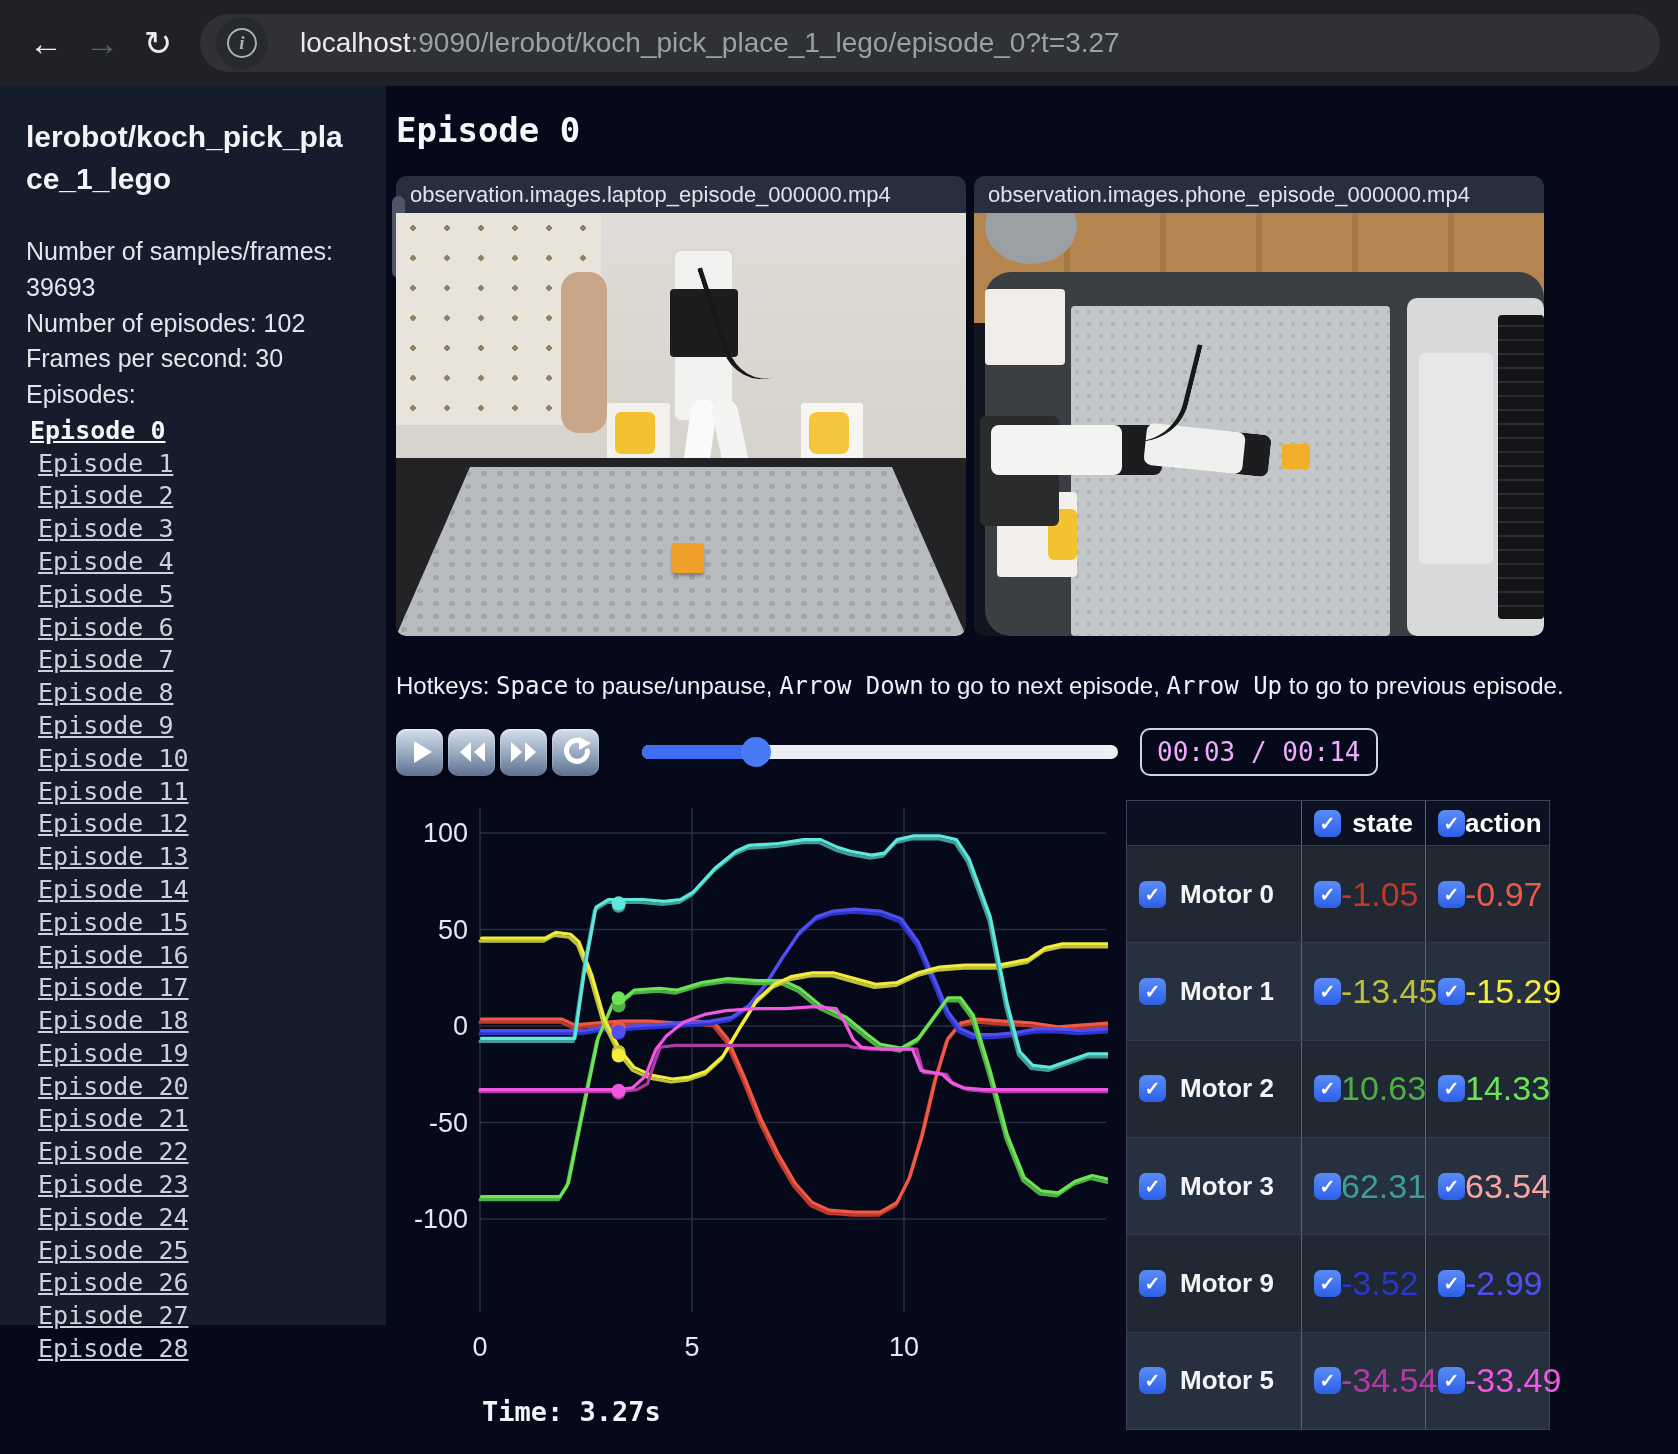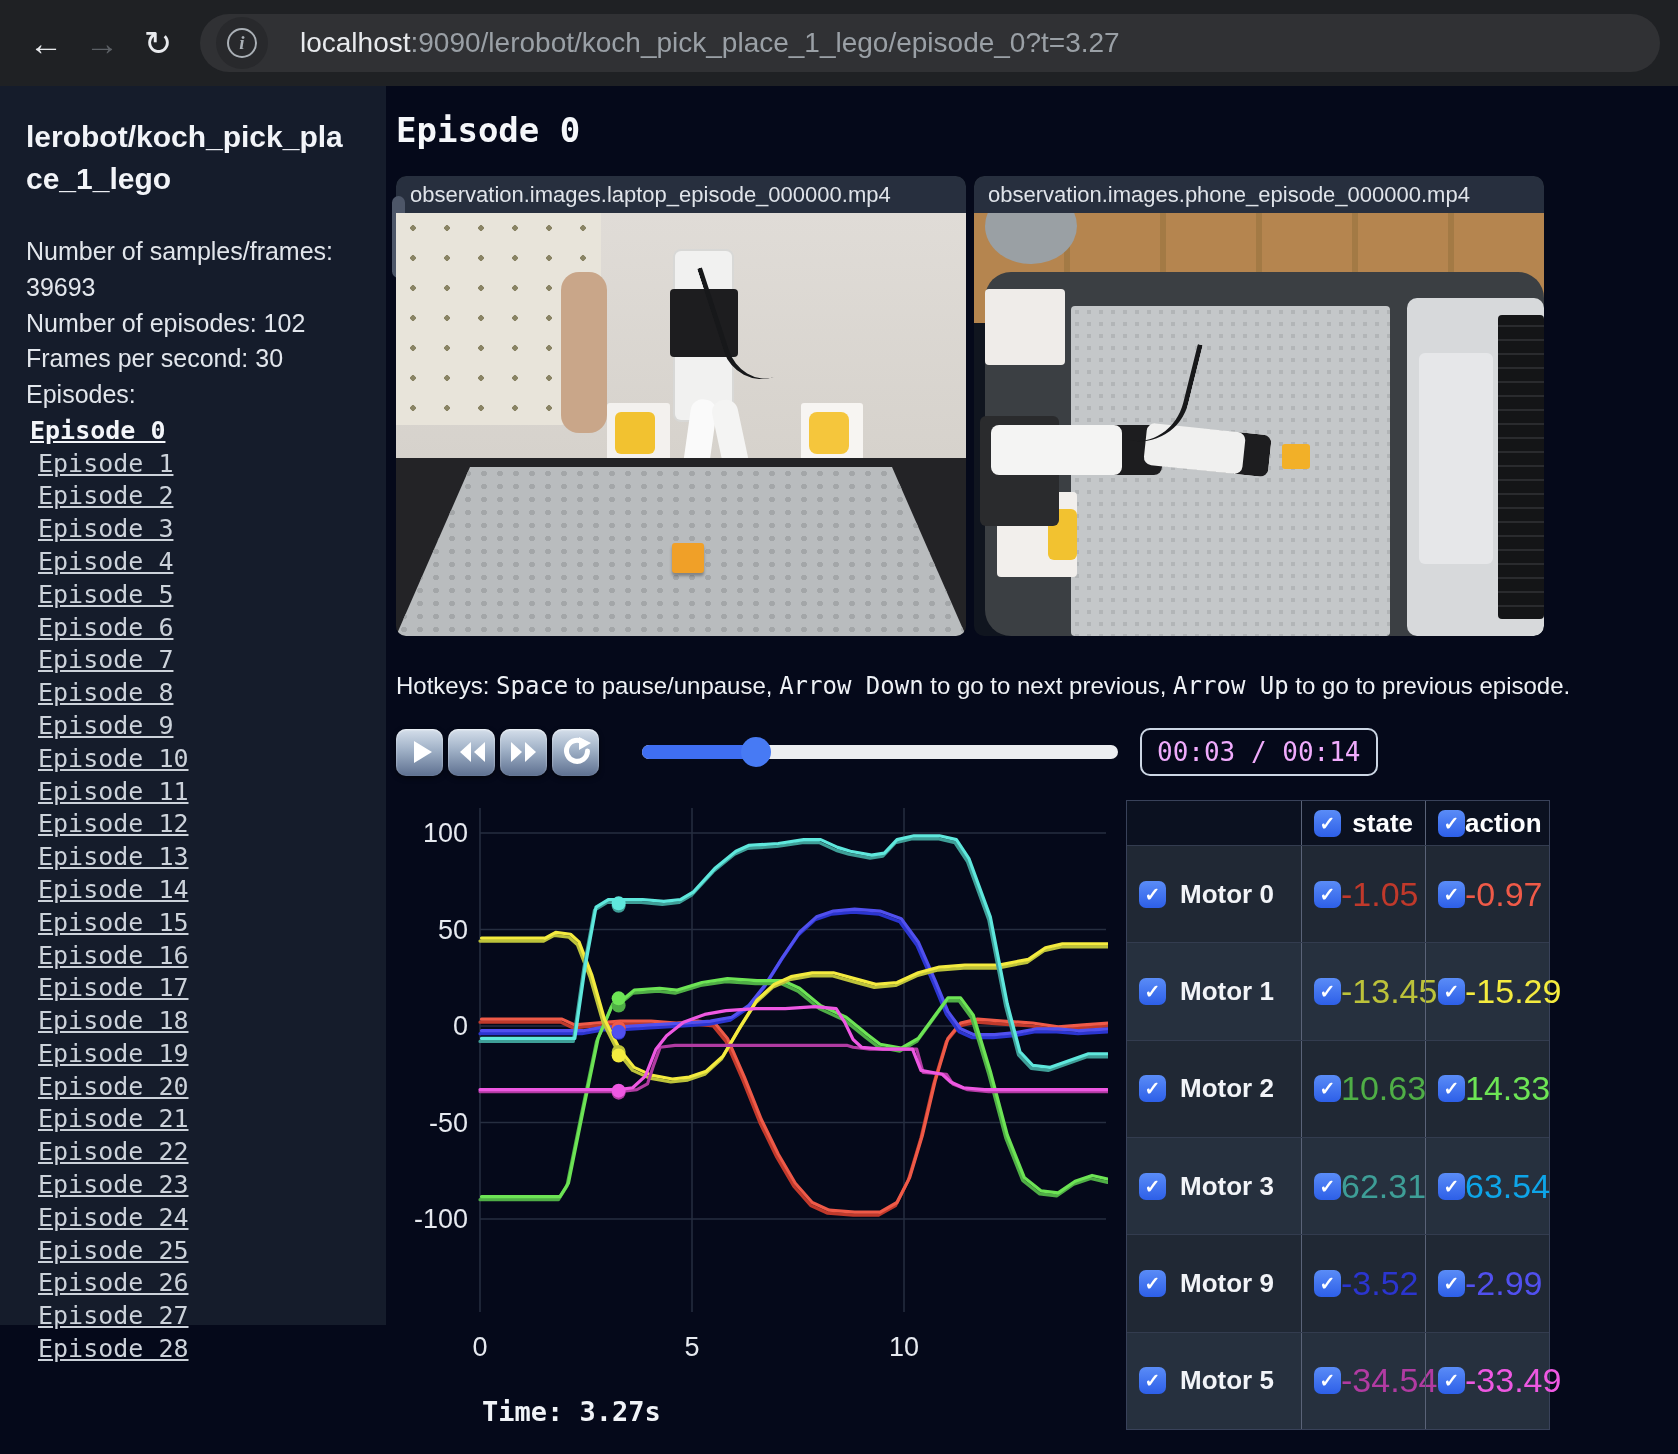--- a/index.html
+++ b/index.html
@@ -201,21 +201,21 @@
 
           <div class="abs" style="left:1%;top:48%;width:14%;height:26%;background:#2a2b2d;border-radius:6px;"></div>
           <div class="abs" style="left:3%;top:50%;width:30%;height:12%;background:#f4f4f3;border-radius:8px;box-shadow:inset -40px 0 0 #1d1d1f;"></div>
           <div class="abs" style="left:30%;top:51%;width:22%;height:10%;background:#f0f0ef;border-radius:8px;transform:rotate(6deg);box-shadow:inset -26px 0 0 #1d1d1f;"></div>
           <div class="abs" style="left:20%;top:28%;width:18%;height:26%;border-right:5px solid #17181a;border-radius:0 0 50px 0;transform:rotate(14deg);"></div>
           <div class="abs" style="left:54%;top:54.5%;width:5%;height:6%;background:#f2b028;border-radius:3px;"></div>
         </div>
       </div>
     </div>
 
-    <div class="hotkeys"><span>Hotkeys: </span><span class="mono">Space</span><span> to pause/unpause, </span><span class="mono">Arrow Down</span><span> to go to next previous, </span><span class="mono">Arrow Up</span><span> to go to previous episode.</span></div>
+    <div class="hotkeys"><span>Hotkeys: </span><span class="mono">Space</span><span> to pause/unpause, </span><span class="mono">Arrow Down</span><span> to go to next episode, </span><span class="mono">Arrow Up</span><span> to go to previous episode.</span></div>
 
     <div class="controls">
       <button class="pbtn">
         <svg width="46" height="46" viewBox="0 0 46 46">
             <polygon points="17,12 17,34 35,23" fill="#ffffff"></polygon>
           </svg>
       </button>
       <button class="pbtn">
         <svg width="46" height="46" viewBox="0 0 46 46">
             <polygon points="22,13 22,33 11,23" fill="#ffffff"></polygon>
@@ -347,21 +347,21 @@
             <div class="tcell c-name">
               <div class="cbox">✓</div>
               <span class="mlabel">Motor 3</span>
             </div>
             <div class="tcell c-val">
               <div class="cbox">✓</div>
               <span class="vval" style="color: rgb(62, 158, 151);">62.31</span>
             </div>
             <div class="tcell c-val">
               <div class="cbox">✓</div>
-              <span class="vval" style="color: #0ea5e9;">63.54</span>
+              <span class="vval" style="color: #fca5a5;">63.54</span>
             </div>
           </div>
           <div class="trow row-even">
             <div class="tcell c-name">
               <div class="cbox">✓</div>
               <span class="mlabel">Motor 9</span>
             </div>
             <div class="tcell c-val">
               <div class="cbox">✓</div>
               <span class="vval" style="color: rgb(43, 53, 207);">-3.52</span>

